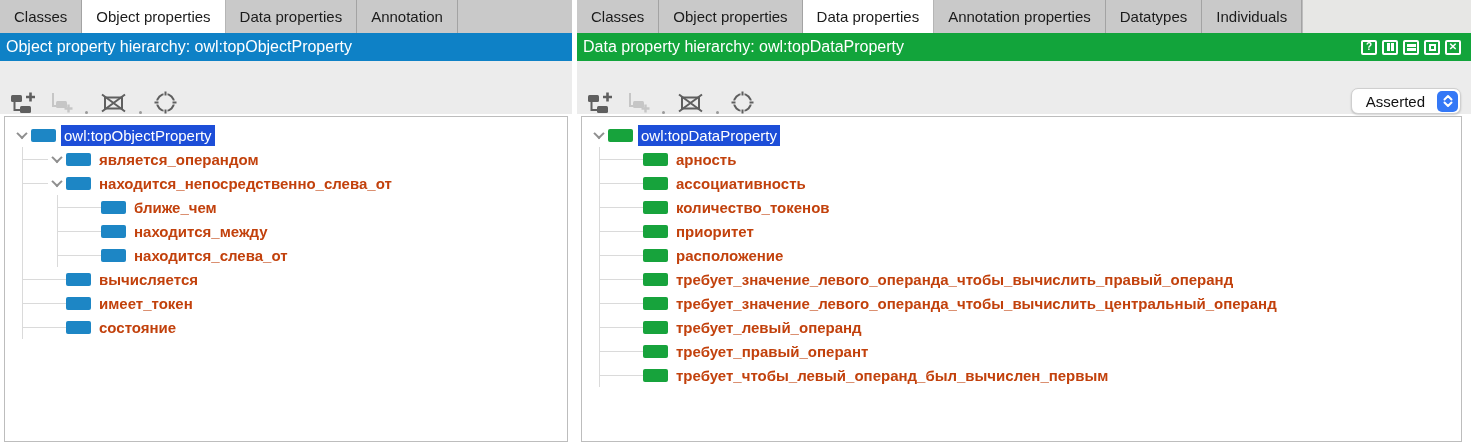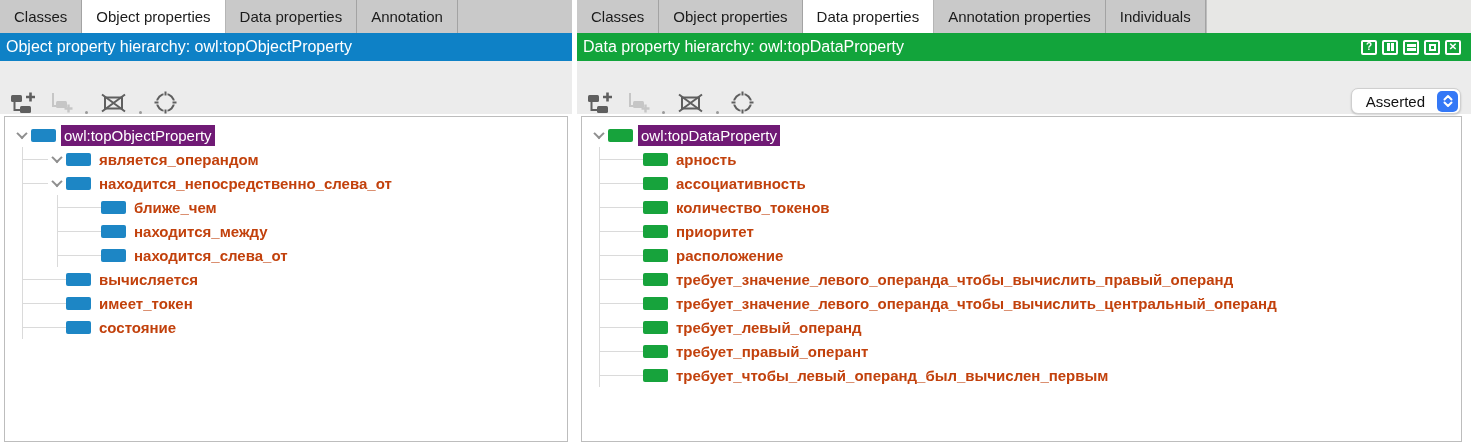--- a/index.html
+++ b/index.html
@@ -59,21 +59,21 @@
            background:
              linear-gradient(#dadada,#dadada) no-repeat 9px 0 / 1px 100%,
              linear-gradient(#dadada,#dadada) no-repeat 9px 12px / 26px 1px; }
   .slot { width:18px; height:24px; flex:none; display:flex; align-items:center;
           justify-content:center; }
   .slot.leafline { background:linear-gradient(#dadada,#dadada) no-repeat 0 12px / 100% 1px; }
   .chev { width:8px; height:8px; border-left:2px solid #8f8f8f;
           border-bottom:2px solid #8f8f8f; transform:rotate(-45deg) translate(1px,-1px); }
   .picon { width:25px; height:13px; border-radius:2px; flex:none; margin-right:5px; }
   .tlabel { font-size:15px; font-weight:bold; color:#c2410c; padding:2px 3px; }
-  .trow.selected .tlabel { background:#701a75; color:#ffffff; font-weight:normal;
+  .trow.selected .tlabel { background:#1d4ed8; color:#ffffff; font-weight:normal;
                            font-size:15px; }
 </style>
 </head>
 <body>
 
 <div class="workspace">
 
   <div class="panel panel-left">
     <div class="tabbar">
         <div class="tab">Classes</div>
@@ -181,20 +181,21 @@
         </div>
       </div>
   </div>
 
   <div class="panel panel-right">
     <div class="tabbar">
         <div class="tab">Classes</div>
         <div class="tab">Object properties</div>
         <div class="tab active">Data properties</div>
         <div class="tab">Annotation properties</div>
+        <div class="tab">Datatypes</div>
         <div class="tab">Individuals</div>
         <div class="tab-filler"></div>
       </div>
     <div class="viewheader" style="background: rgb(18, 164, 59);">
       <span class="title">Data property hierarchy: owl:topDataProperty</span>
       <span class="winctrls">
           <span class="wbtn">?</span>
           <span class="wbtn">
             <span class="vbar"></span>
             <span class="vbar"></span>

